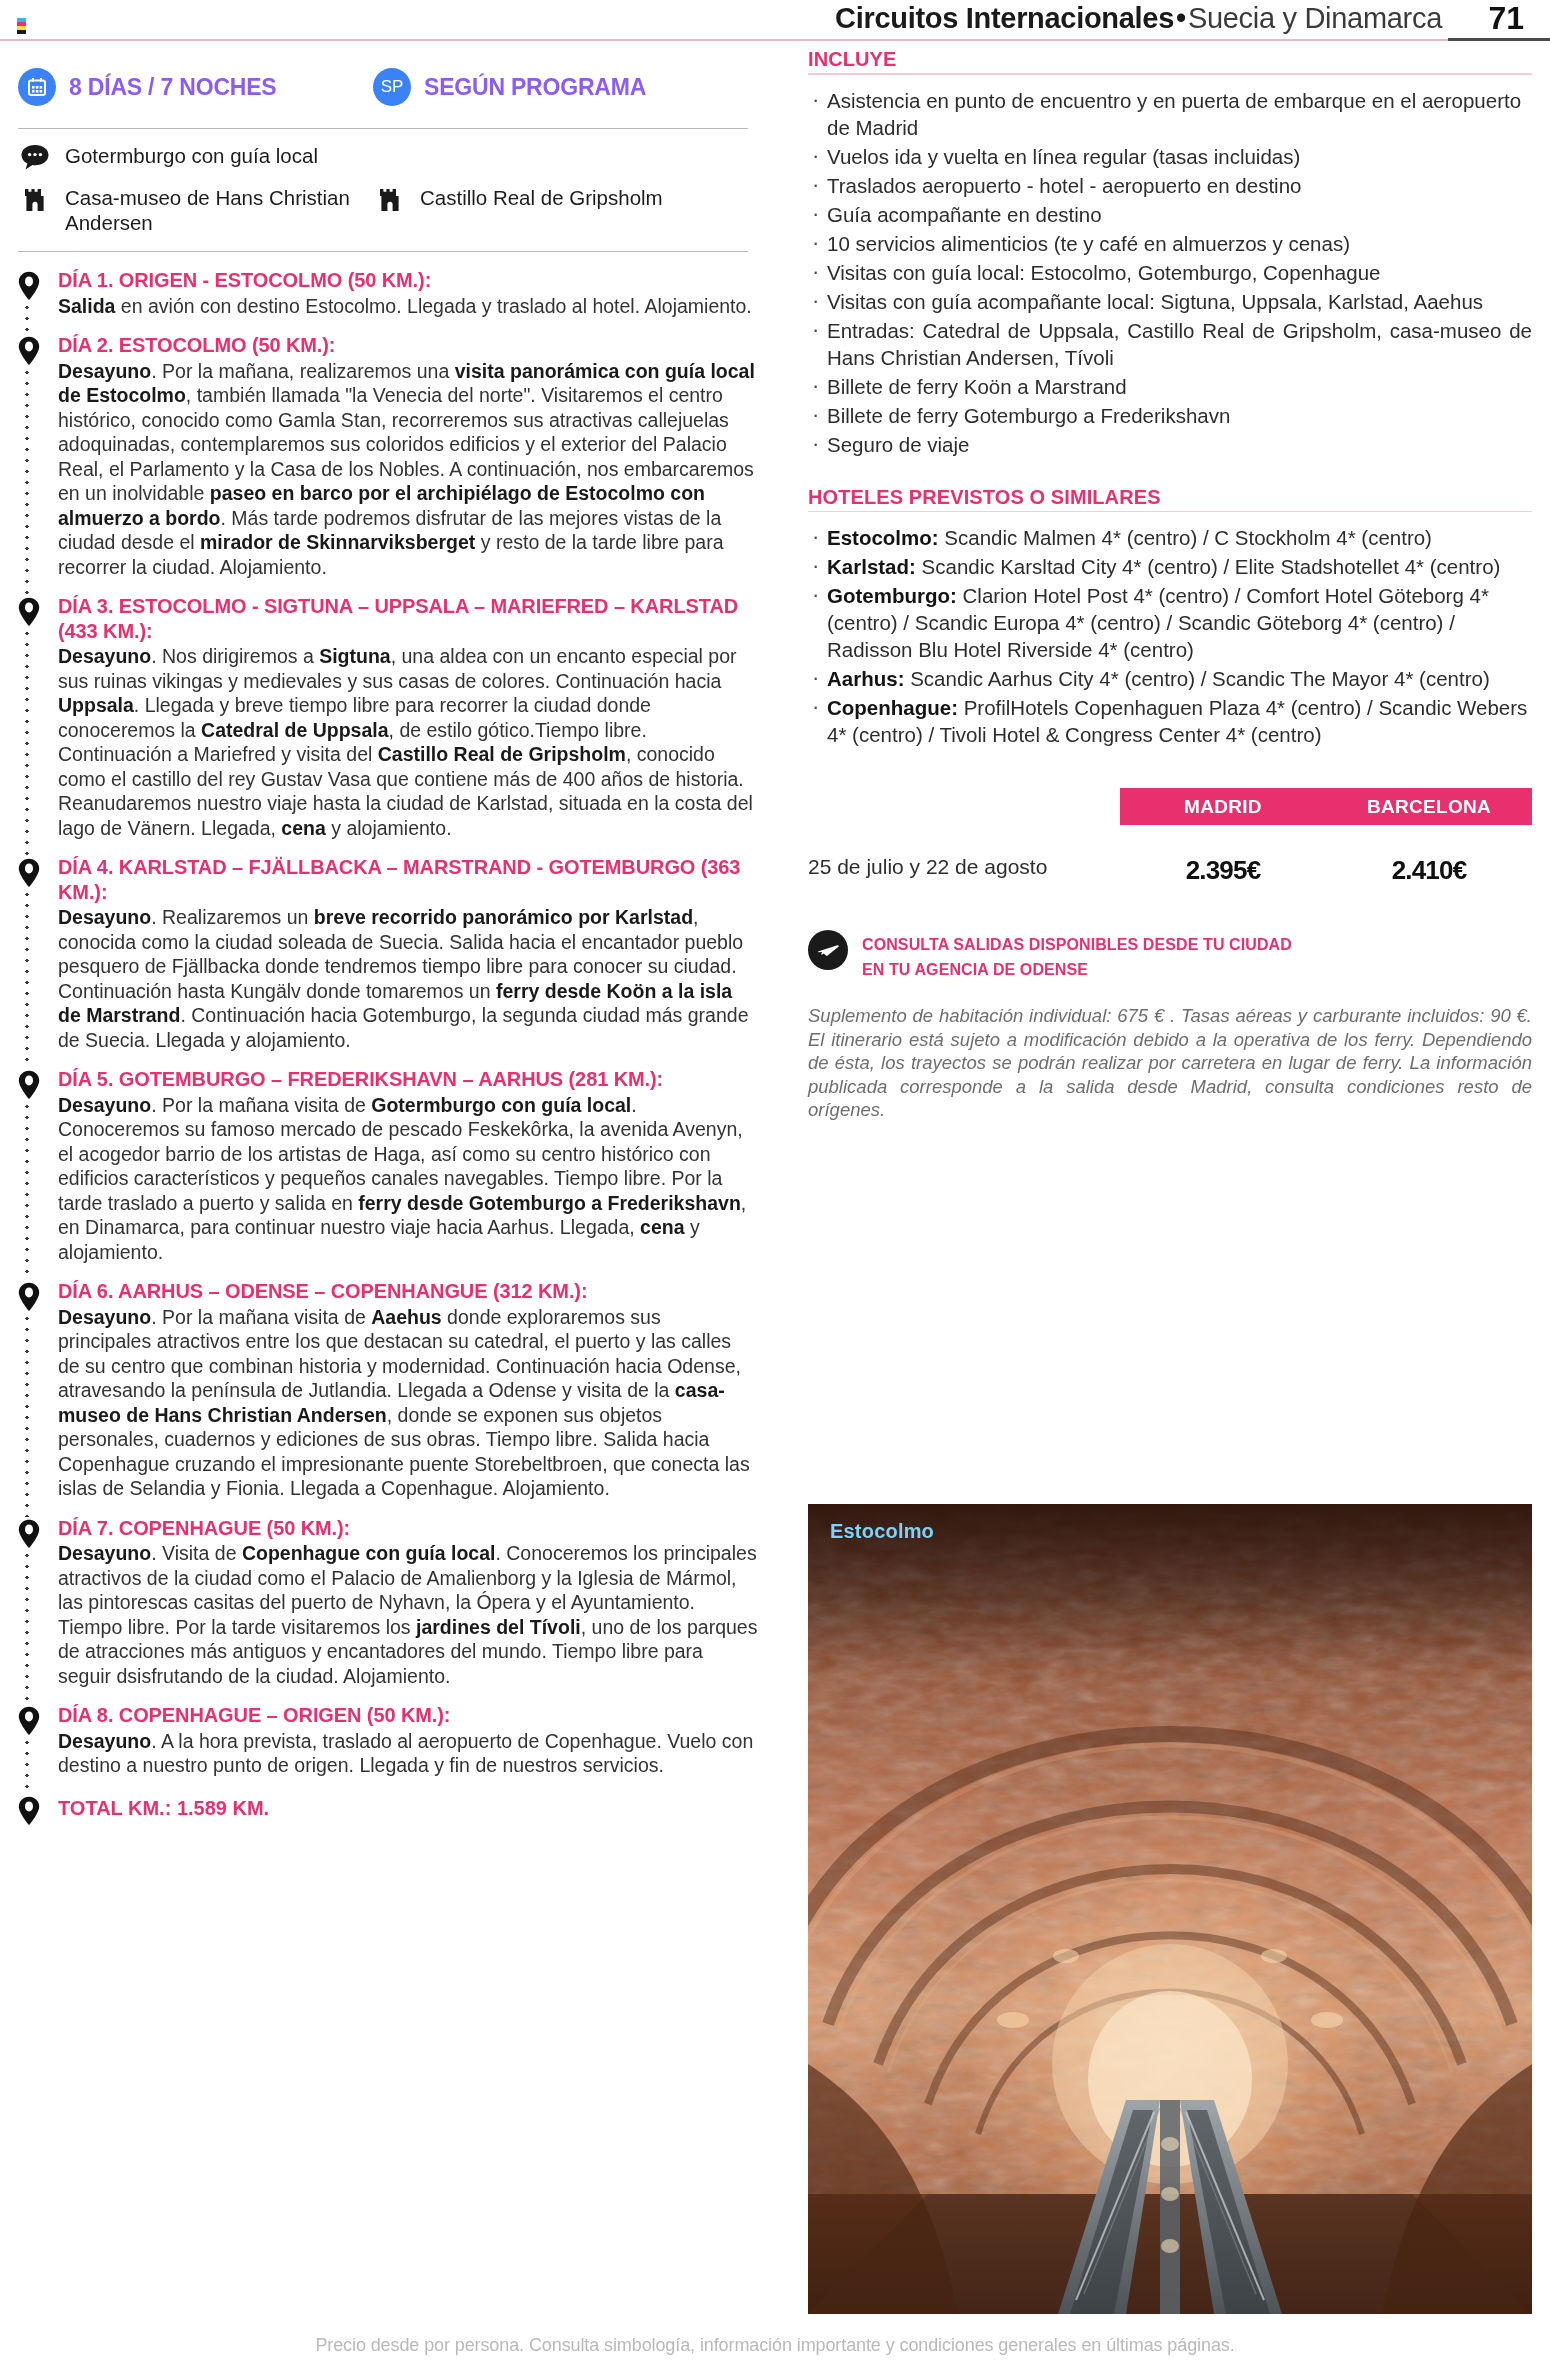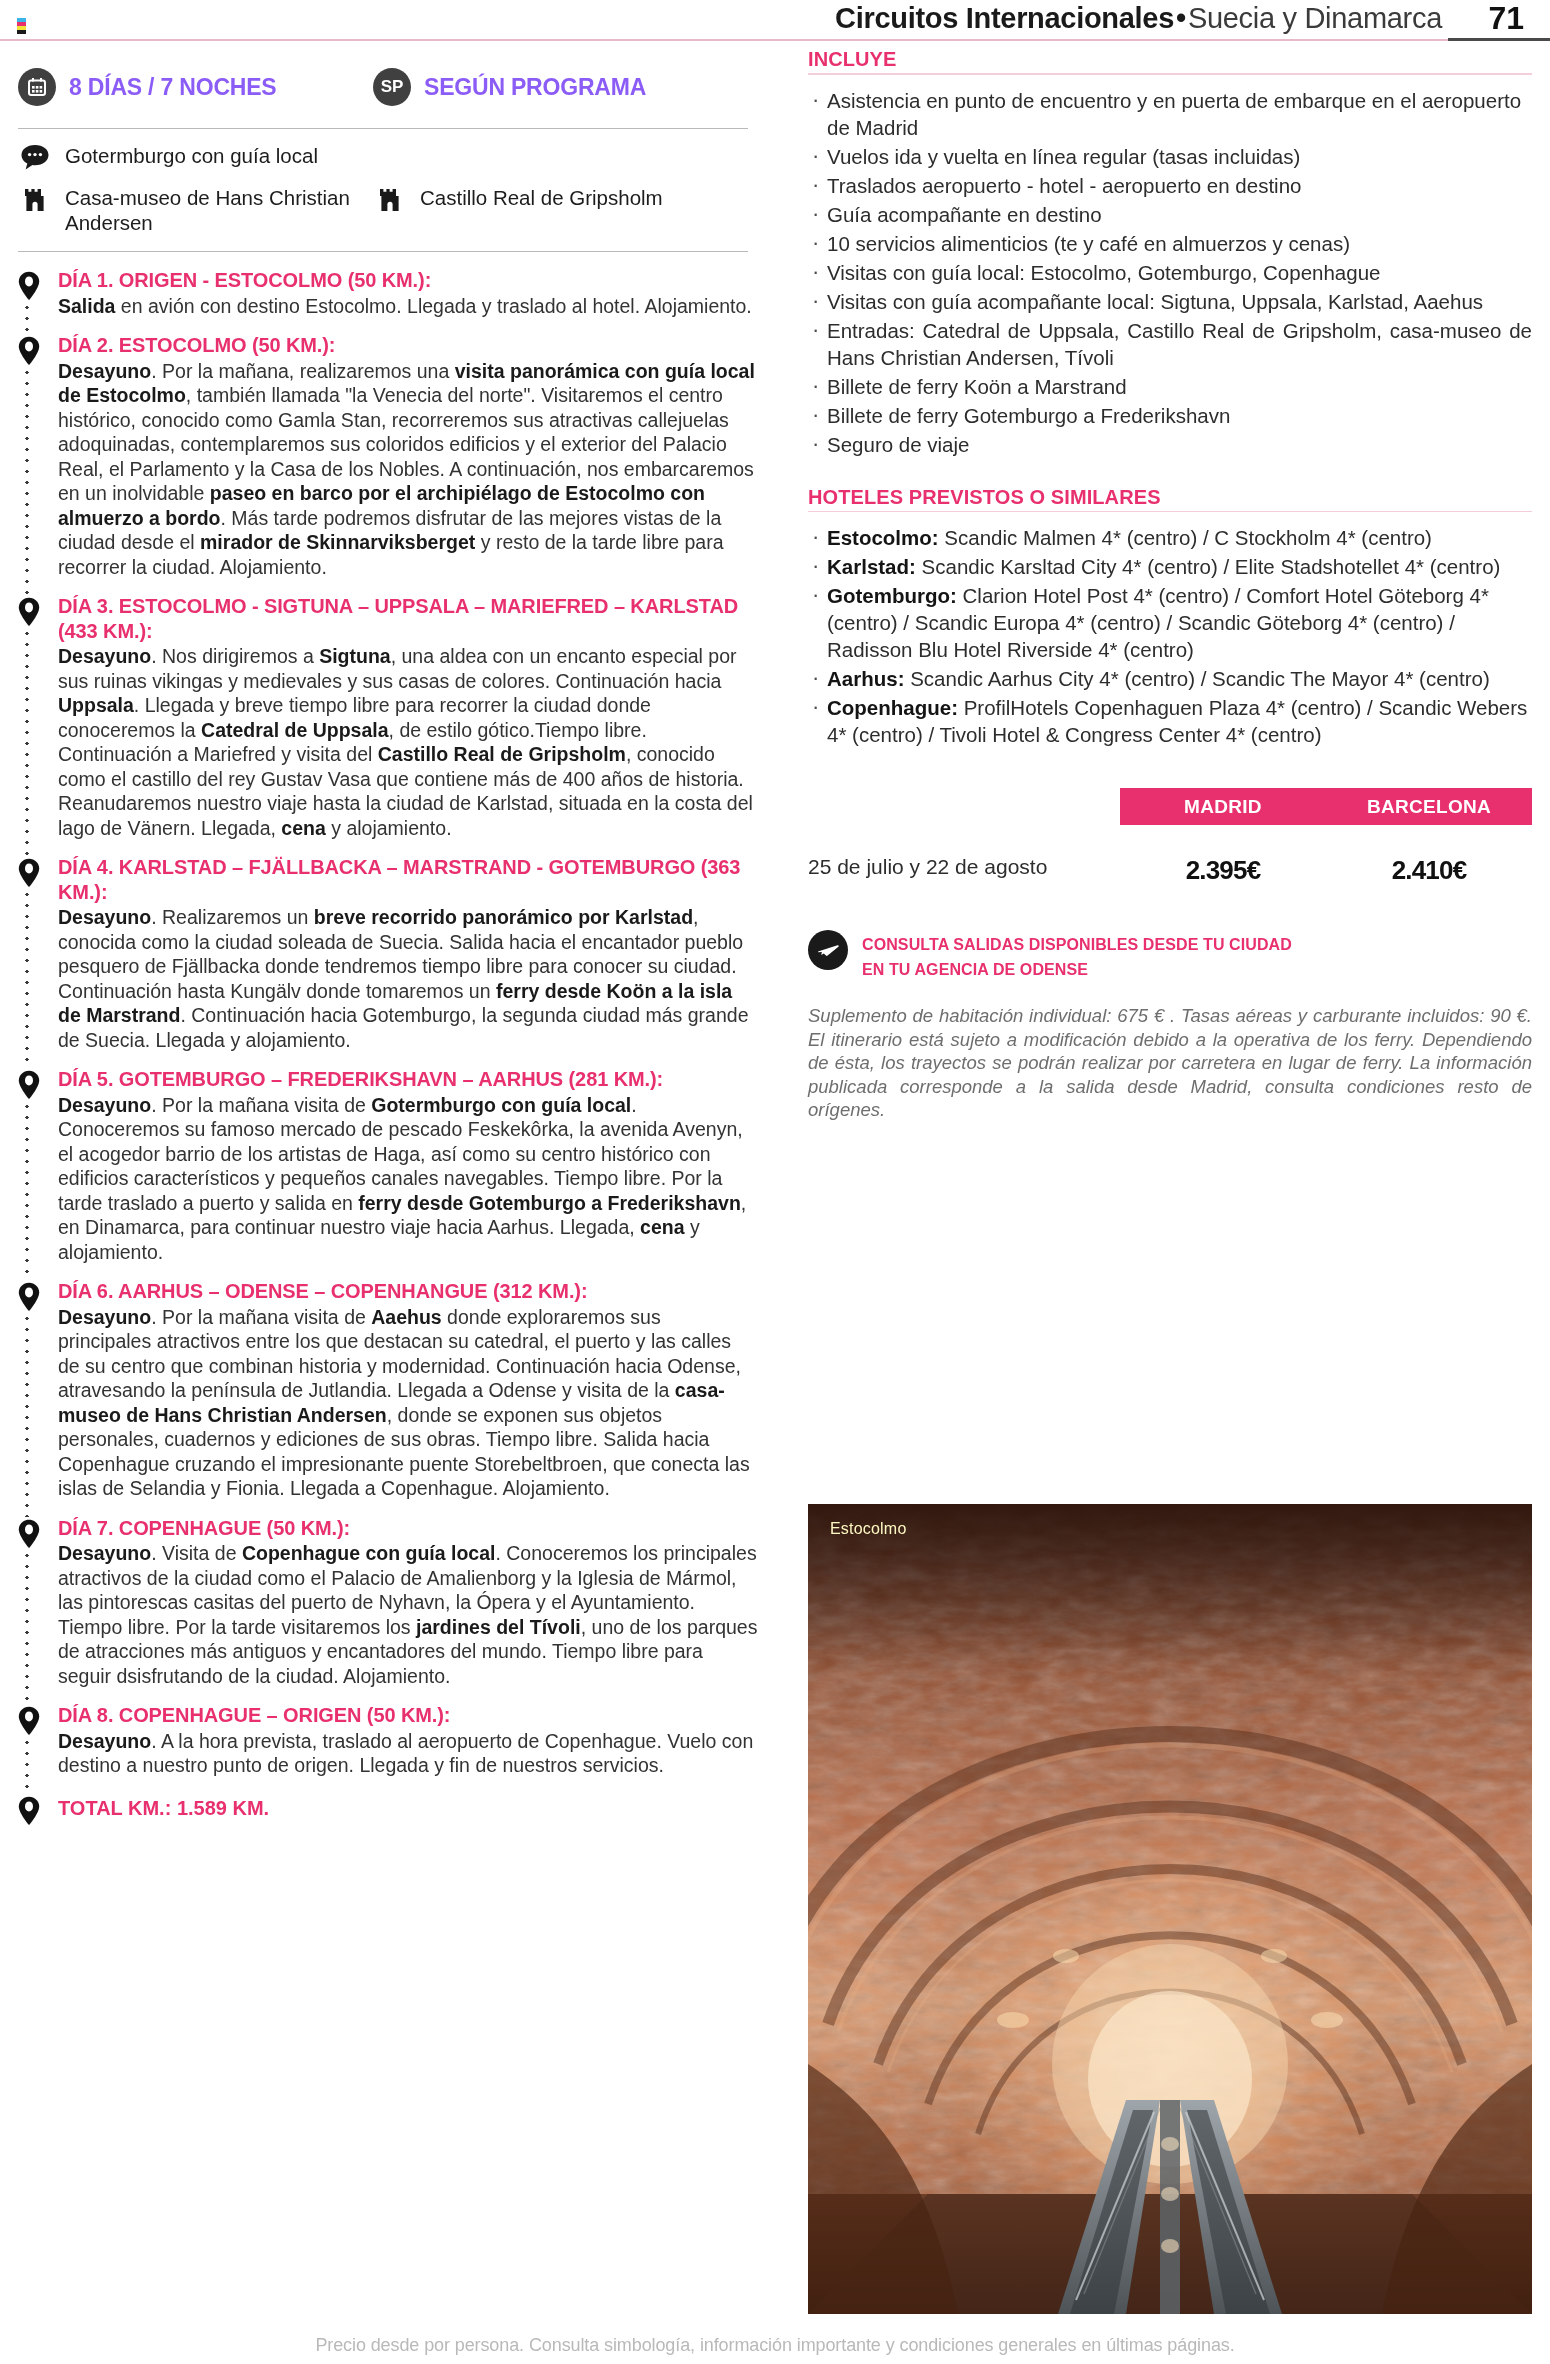--- a/index.html
+++ b/index.html
@@ -49,23 +49,23 @@
   .feat-grid { width: 730px; }
   .feat-row { display: flex; }
   .feat-cell { display: flex; align-items: flex-start; gap: 13px; }
   .feat-cell.c1 { width: 355px; }
   .feat-cell.c2 { width: 370px; }
   .feat-ico {
     flex: 0 0 auto; display: flex; align-items: center; justify-content: center;
   }
   .circ {
     width: 38px; height: 38px; border-radius: 50%;
-    background: #404040; color: #fff;
+    background: #3b82f6; color: #fff;
     display: flex; align-items: center; justify-content: center;
-    font-size: 17px; font-weight: bold;
+    font-size: 17px; font-weight: normal;
   }
   .feat-top { padding: 20px 0 22px 0; }
   .feat-top .feat-label {
     font-size: 23px; font-weight: bold; letter-spacing: -0.2px;
     color: #8b5cf6; line-height: 38px; white-space: nowrap;
   }
   .feat-sep { height: 1px; background: #b9b9b9; width: 730px; }
   .feat-mid { padding: 14px 0 12px 0; }
   .feat-mid2 { padding: 2px 0 16px 0; }
   .feat-text {
@@ -158,21 +158,21 @@
     font-style: italic; color: #6e6e6e; text-align: justify;
   }
 
   
   .photo {
     position: absolute; left: 808px; top: 1504px; width: 724px; height: 810px;
     overflow: hidden; background: #3a1d12;
   }
   .photo-cap {
     position: absolute; left: 22px; top: 16px; z-index: 5;
-    font-size: 16px; color: #fef9c3; letter-spacing: 0.2px;
+    font-size: 20px; color: #7dd3fc; letter-spacing: 0.2px; font-weight: bold;
   }
 
   
   .footer {
     position: absolute; left: 0; bottom: 8px; width: 1550px;
     text-align: center; font-size: 18px; color: #b9b9b9;
     letter-spacing: -0.1px;
   }
 </style>
 </head>

